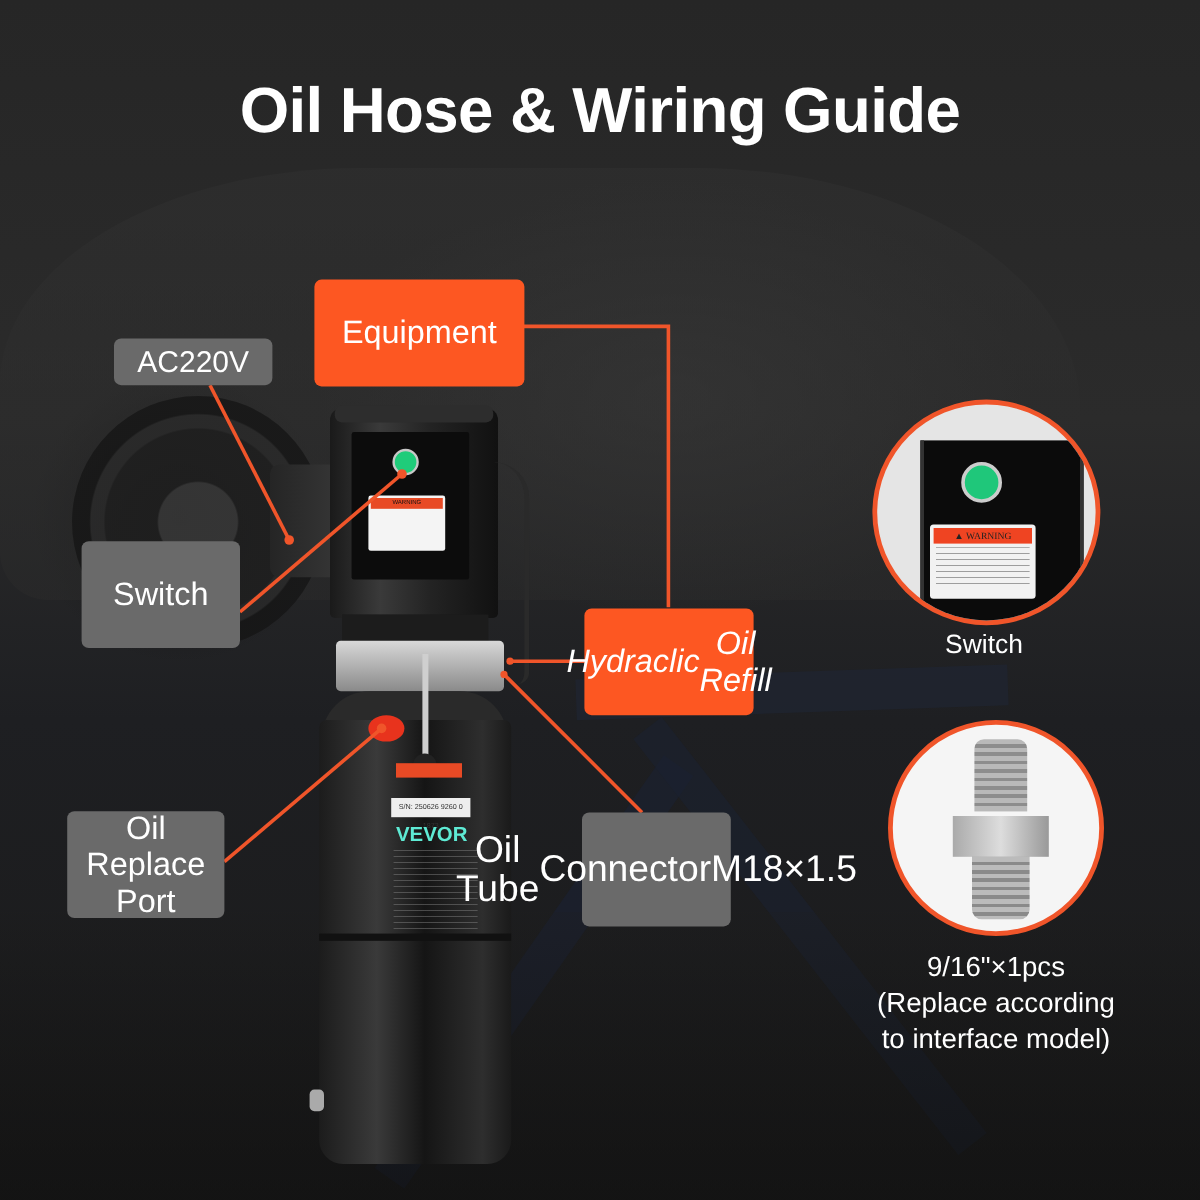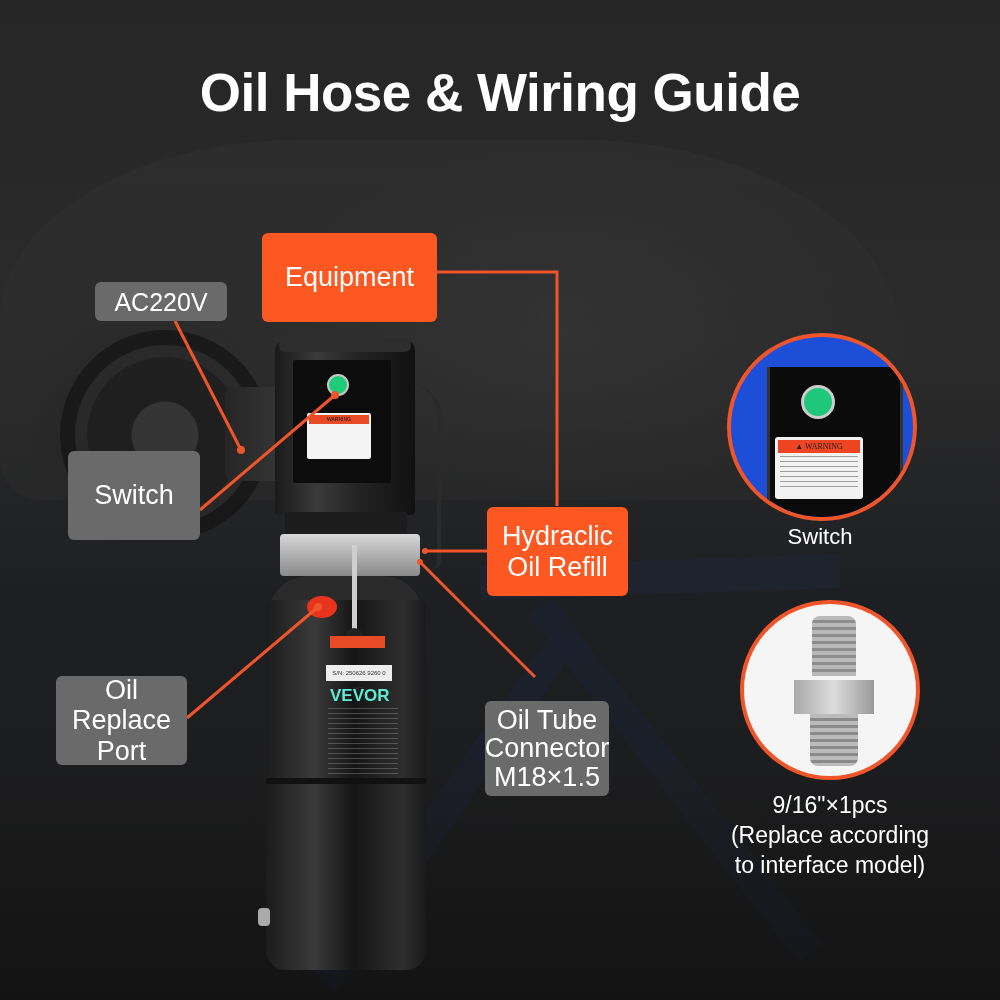--- a/index.html
+++ b/index.html
@@ -56,21 +56,21 @@
   .sn{position:absolute;left:326px;top:665px;width:66px;height:16px;background:#eee;color:#333;font-size:6px;line-height:16px;text-align:center;}
   .brand{position:absolute;left:330px;top:686px;color:#5eead4;font-weight:bold;font-size:17px;}
   .tank-text{position:absolute;left:328px;top:708px;width:70px;height:70px;
              background:repeating-linear-gradient(180deg,#888 0 1px,transparent 1px 5px);opacity:.45;}
   .drain{position:absolute;left:258px;top:908px;width:12px;height:18px;border-radius:4px;background:#aaa;}
   .dip{position:absolute;left:352px;top:545px;width:5px;height:95px;background:#cfcfcf;}
   .dip-ball{position:absolute;left:344px;top:628px;width:20px;height:20px;border-radius:50%;background:#222;}
 
   
   .circle{position:absolute;border-radius:50%;border:4px solid #f0552a;box-sizing:border-box;overflow:hidden;}
-  .circle.sw{left:727px;top:333px;width:190px;height:188px;background:#1d4ed8;}
+  .circle.sw{left:727px;top:333px;width:190px;height:188px;background:#e5e5e5;}
   .circle.sw .inner{position:absolute;left:36px;top:30px;width:130px;height:160px;background:#0b0b0b;border-left:3px solid #333;border-right:3px solid #333;}
   .circle.sw .btn{position:absolute;left:70px;top:48px;width:34px;height:34px;border-radius:50%;background:#1fc77a;border:3px solid #ccc;box-sizing:border-box;}
   .circle.sw .wl{position:absolute;left:44px;top:100px;width:88px;height:62px;background:#f2f2f2;border-radius:3px;}
   .circle.sw .wl-head{margin:3px;height:13px;background:#ef4422;color:#222;font-size:8px;text-align:center;line-height:13px;font-family:"Liberation Serif",serif;}
   .circle.sw .wl-body{margin:3px 5px;height:34px;background:repeating-linear-gradient(180deg,#666 0 1px,transparent 1px 5px);opacity:.6;}
   .circle.fit{left:740px;top:600px;width:180px;height:180px;background:#f5f5f5;}
   .fit-top{position:absolute;left:68px;top:12px;width:44px;height:60px;border-radius:8px 8px 0 0;
            background:repeating-linear-gradient(180deg,#b9b9b9 0 4px,#8d8d8d 4px 7px);}
   .fit-nut{position:absolute;left:50px;top:76px;width:80px;height:34px;background:linear-gradient(90deg,#aaa,#ddd,#999);}
   .fit-bot{position:absolute;left:66px;top:110px;width:48px;height:52px;border-radius:0 0 8px 8px;
@@ -146,31 +146,31 @@
 </div>
 
 <div class="tag gray" style="left:95px;top:282px;width:132px;height:39px;font-size:25px;">
   <span>AC220V</span>
 </div>
 
 <div class="tag gray" style="left:68px;top:451px;width:132px;height:89px;font-size:27px;">
   <span>Switch</span>
 </div>
 
-<div class="tag orange" style="left:487px;top:507px;width:141px;height:89px;font-size:27px;flex-direction:column;">
+<div class="tag orange" style="left:487px;top:507px;width:141px;height:89px;font-size:27px;flex-direction:row;font-style:italic;">
   <span>Hydraclic</span>
   <span>Oil Refill</span>
 </div>
 
 <div class="tag gray" style="left:56px;top:676px;width:131px;height:89px;font-size:27px;flex-direction:column;">
   <span>Oil Replace</span>
   <span>Port</span>
 </div>
 
-<div class="tag gray" style="left:485px;top:701px;width:124px;height:95px;font-size:27px;flex-direction:column;line-height:1.05;">
+<div class="tag gray" style="left:485px;top:677px;width:124px;height:95px;font-size:31px;flex-direction:row;line-height:1.05;">
   <span>Oil Tube</span>
   <span>Connector</span>
   <span>M18×1.5</span>
 </div>
 
 <div class="circle sw">
   <div class="inner"></div>
   <div class="btn"></div>
   <div class="wl">
     <div class="wl-head">

